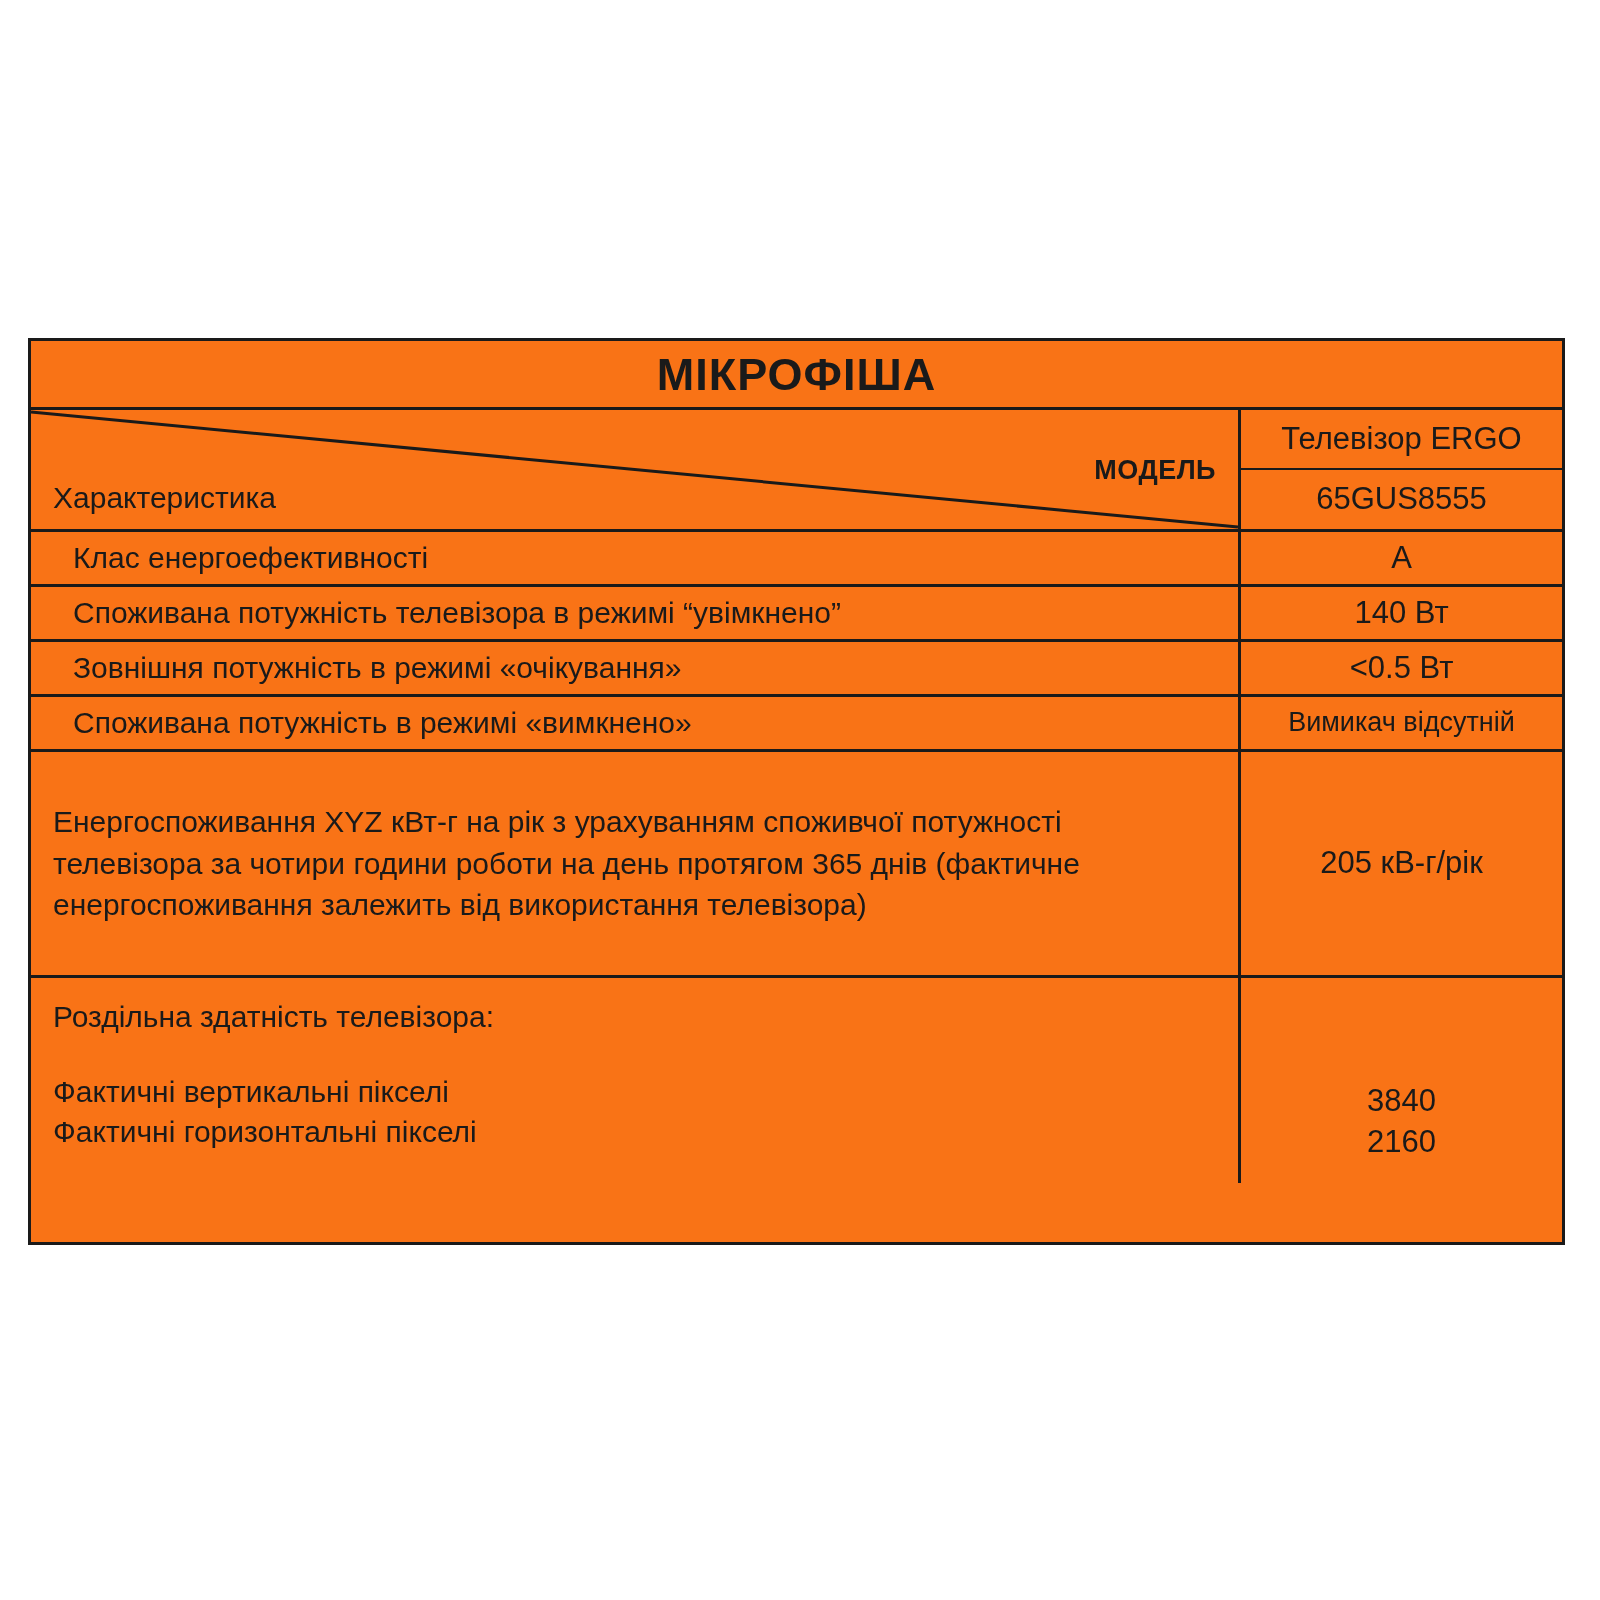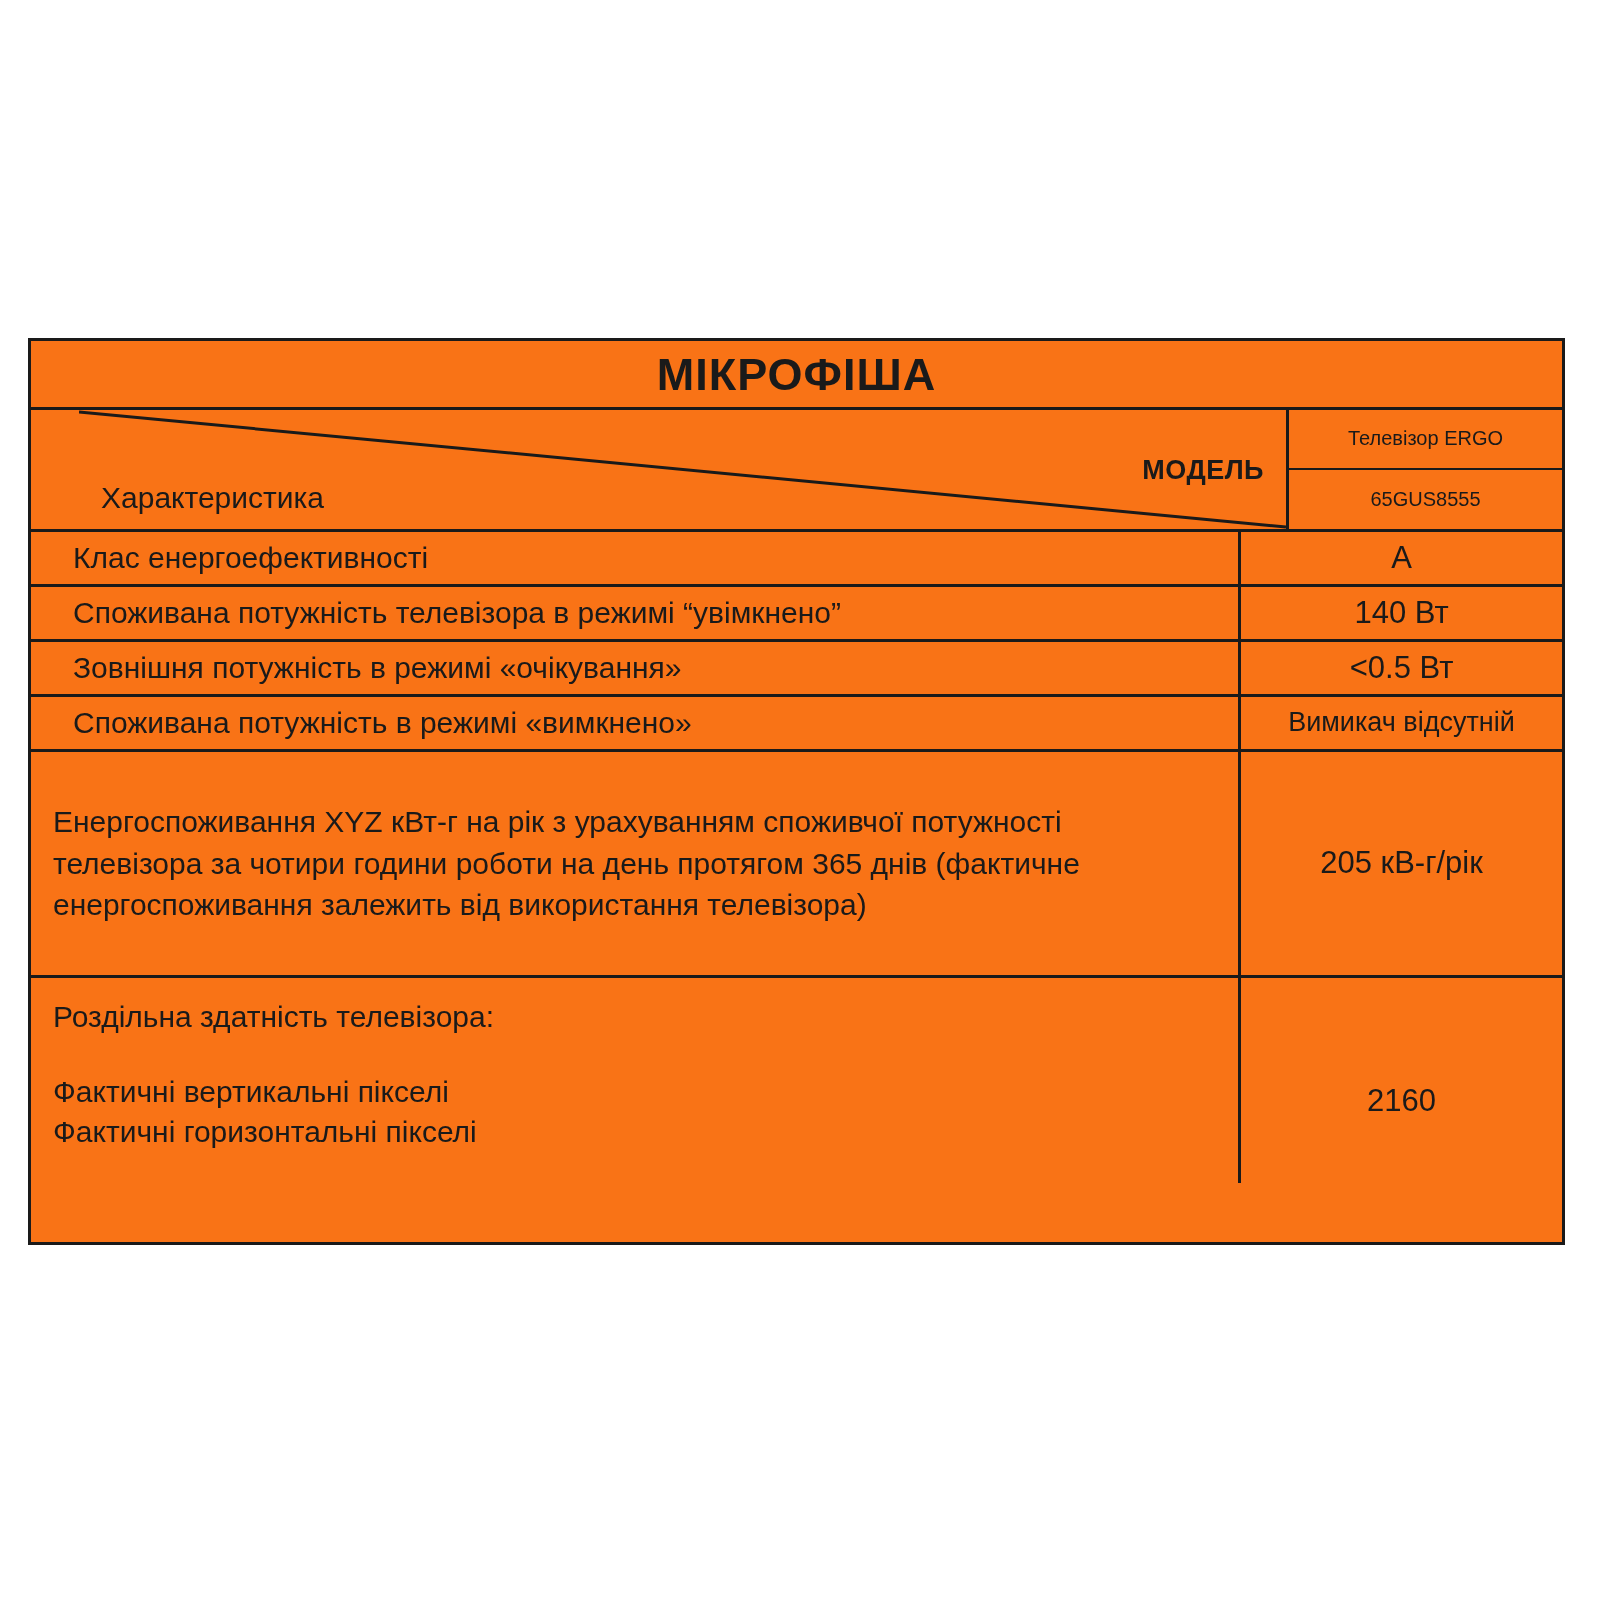--- a/index.html
+++ b/index.html
@@ -81,21 +81,20 @@
     font-weight: 500;
     line-height: 1.18;
   }
 
   
   .row-header { height: 122px; }
   .row-header .cell-label {
     position: relative;
     padding: 0;
     align-items: flex-end;
-    margin-left: 48px;
   }
   .diag-svg {
     position: absolute;
     inset: 0;
     width: 100%;
     height: 100%;
     pointer-events: none;
   }
   .charac {
     position: absolute;
@@ -116,21 +115,21 @@
   .row-header .cell-value {
     padding: 0;
     display: block;
   }
   .model-brand, .model-code {
     height: 50%;
     display: flex;
     align-items: center;
     justify-content: center;
     box-sizing: border-box;
-    font-size: 20px;
+    font-size: 31px;
     font-weight: 500;
   }
   .model-brand { border-bottom: 2px solid #1a1a1a; }
 
   
   .row-h55 { height: 55px; }
 
   
   .row-para { height: 226px; }
   .row-para .cell-label {
@@ -244,17 +243,18 @@
 
   <div class="row row-res last">
     <div class="cell-label">
       <div>
         <div class="res-head">Роздільна здатність телевізора:</div>
         <div class="res-line">Фактичні вертикальні пікселі</div>
         <div class="res-line">Фактичні горизонтальні пікселі</div>
       </div>
     </div>
     <div class="cell-value">
+      <div class="res-val">3840</div>
       <div class="res-val">2160</div>
     </div>
   </div>
 
 </div>
 
 </body></html>

